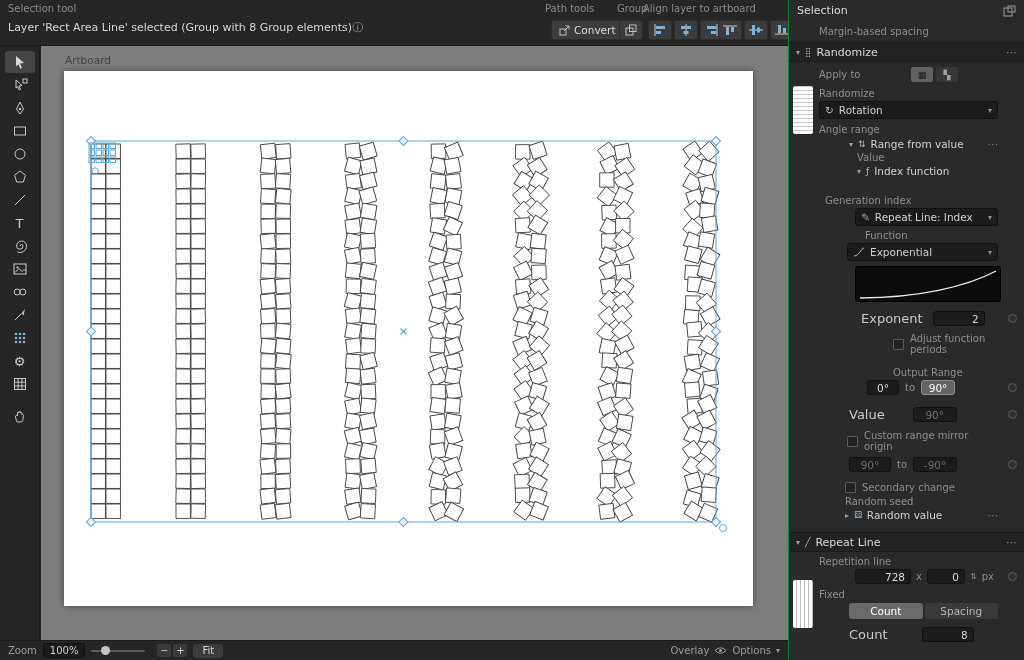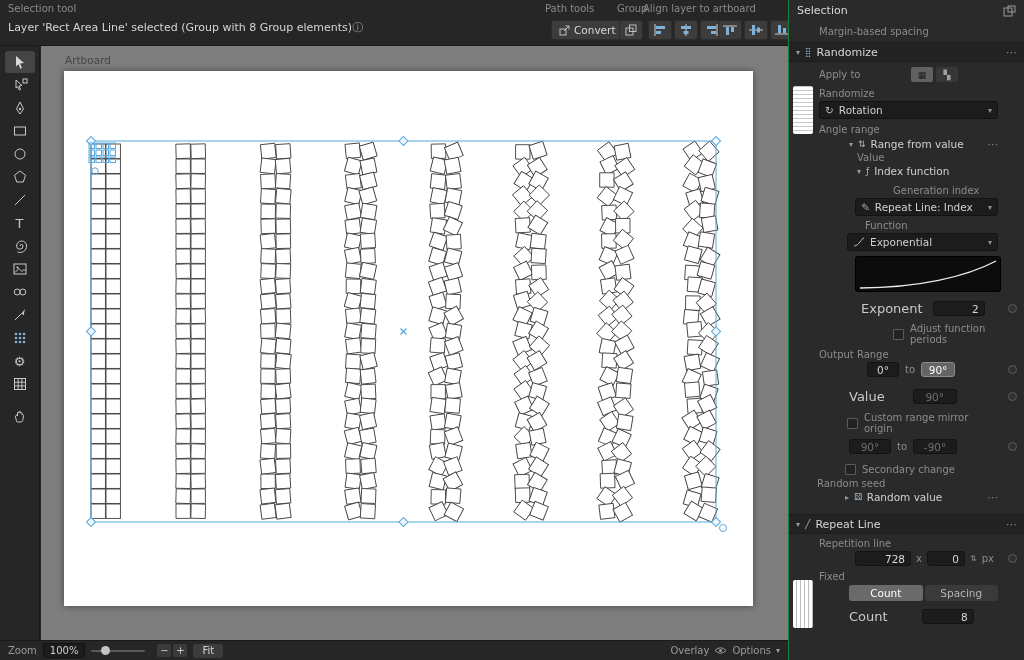--- a/index.html
+++ b/index.html
@@ -1555,21 +1555,21 @@
     <div class="r" style="margin-top:2px;padding-left:68px">
         <span class="lbl">Value</span>
       </div>
 
     <div class="r subhdr" style="margin-top:2px;padding-left:68px">
       <span class="tri">▾</span>
       <span class="sico">ƒ</span>
       <span>Index function</span>
     </div>
 
-    <div class="r" style="margin-top:8px;padding-left:104px">
+    <div class="r" style="margin-top:18px;padding-left:36px">
         <span class="lbl">Generation index</span>
       </div>
     <div class="r" style="margin-top:2px;padding-left:66px">
       <span class="ddl">
         <span style="color:#a8a8a8">✎</span>
         <span>Repeat Line: Index</span>
         <span class="car">▾</span>
       </span>
     </div>
 
@@ -1596,21 +1596,21 @@
       <span class="brt">Exponent</span>
       <span class="vb" style="width:52px;margin-left:10px">2</span>
       <span class="circle"></span>
     </div>
 
     <div class="r" style="margin-top:7px;padding-left:104px;gap:6px">
       <span class="chk"></span>
       <span class="lbl">Adjust function periods</span>
     </div>
 
-    <div class="r" style="margin-top:4px;padding-left:30px">
+    <div class="r" style="margin-top:12px;padding-left:104px">
         <span class="lbl">Output Range</span>
       </div>
     <div class="r" style="margin-top:2px;padding-left:78px;gap:6px">
       <span class="vb center" style="width:32px">0°</span>
       <span class="lbl">to</span>
       <span class="vb center focus" style="width:34px">90°</span>
       <span class="circle"></span>
     </div>
 
     <div class="r" style="margin-top:12px;padding-left:60px">
@@ -1629,21 +1629,21 @@
       <span class="lbl">to</span>
       <span class="vb center dim" style="width:44px">-90°</span>
       <span class="circle"></span>
     </div>
 
     <div class="r" style="margin-top:10px;padding-left:56px;gap:6px">
       <span class="chk"></span>
       <span class="lbl">Secondary change</span>
     </div>
 
-    <div class="r" style="margin-top:3px;padding-left:28px">
+    <div class="r" style="margin-top:3px;padding-left:56px">
         <span class="lbl">Random seed</span>
       </div>
 
     <div class="r subhdr" style="margin-top:2px;padding-left:56px">
       <span class="tri">▸</span>
       <span class="sico">⚄</span>
       <span>Random value</span>
       <span class="dots">⋯</span>
     </div>
 

